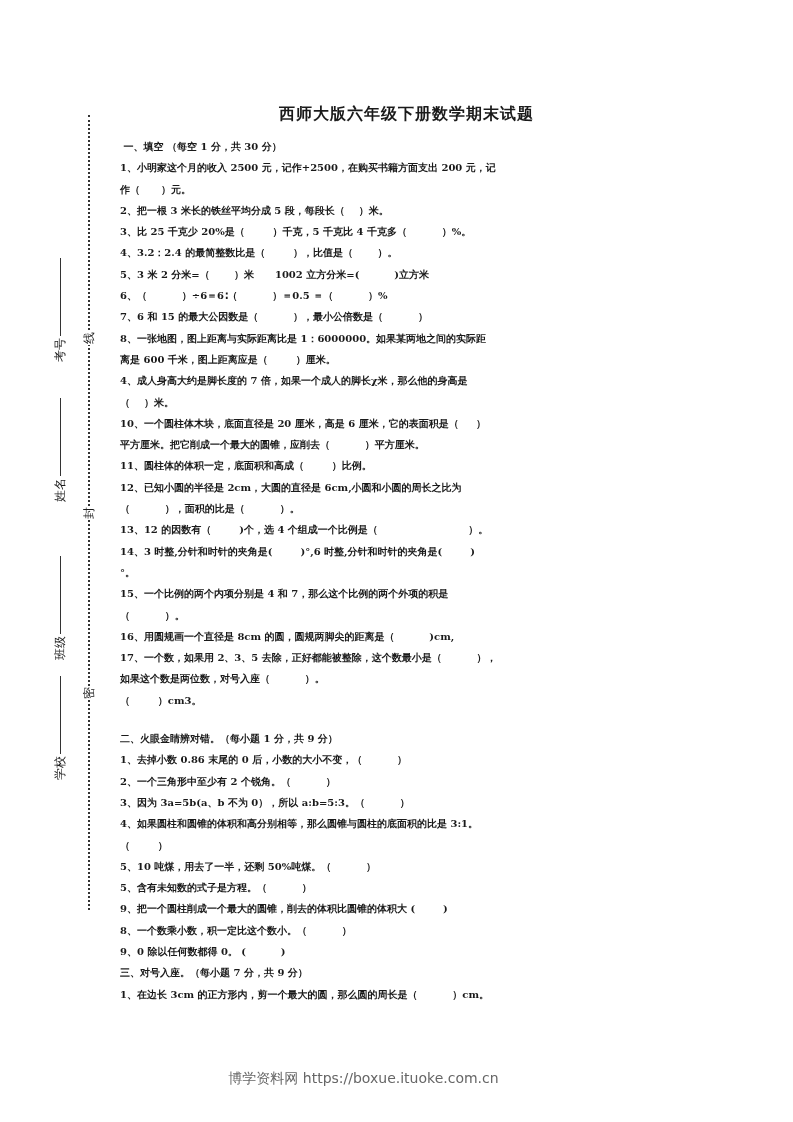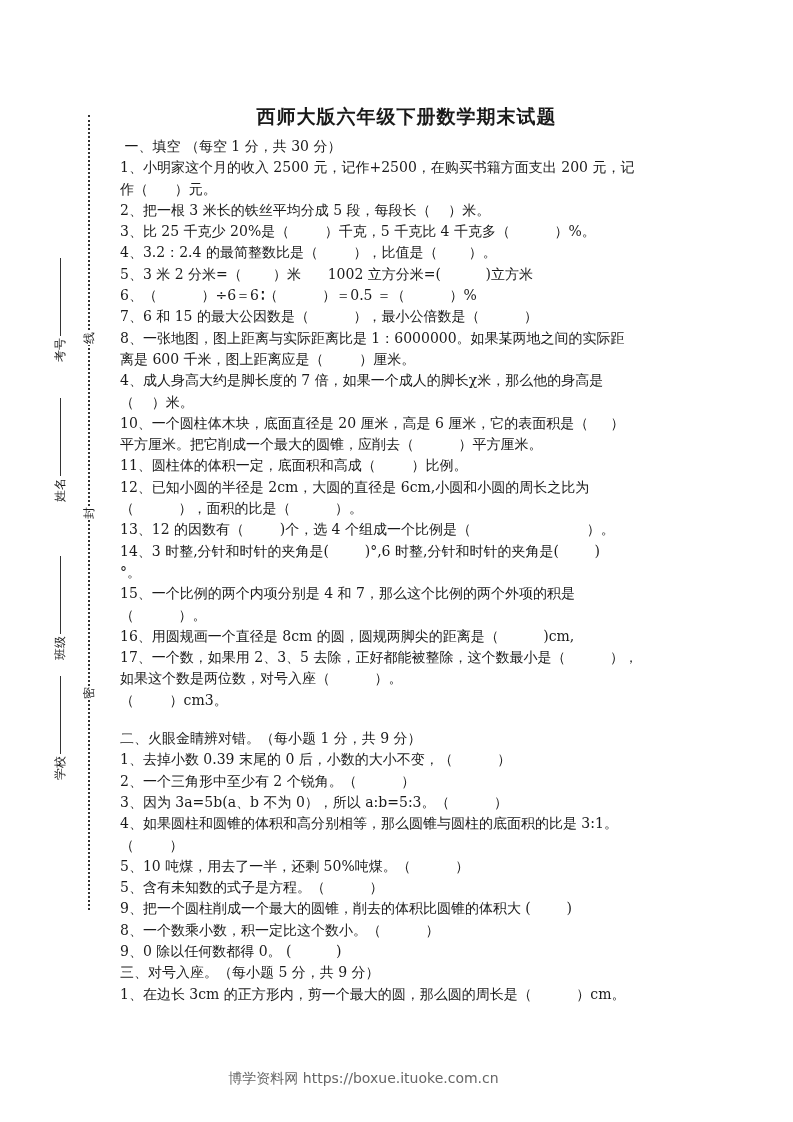--- a/index.html
+++ b/index.html
@@ -5,22 +5,22 @@
   * { margin: 0; padding: 0; box-sizing: border-box; }
   html, body { width: 793px; height: 1122px; background: #ffffff; overflow: hidden; }
   body { position: relative; font-family: "DejaVu Serif", "Liberation Serif", serif; color: #1a1a1a; }
 
   .binding { position: absolute; left: 0; top: 0; width: 110px; height: 1122px; }
   .dotline { position: absolute; left: 88px; top: 115px; height: 795px; border-left: 2px dotted #333; }
   .bind-mark { position: absolute; left: 82px; width: 14px; height: 16px; background: #fff; font-size: 12px; line-height: 16px; text-align: center; transform: rotate(-90deg); }
   .field { position: absolute; left: 52px; font-size: 12px; white-space: nowrap; transform-origin: left top; transform: rotate(-90deg); }
   .field .uline { display: inline-block; width: 78px; border-bottom: 1px solid #333; vertical-align: middle; margin-left: 2px; }
 
-  .title { position: absolute; left: 0; top: 104px; width: 793px; text-align: center; font-size: 19px; font-weight: bold; letter-spacing: 1px; padding-left: 20px; }
-  .content { position: absolute; left: 120px; top: 136px; width: 560px; font-size: 14px; line-height: 21.3px; }
+  .title { position: absolute; left: 0; top: 104px; width: 793px; text-align: center; font-size: 16px; font-weight: bold; letter-spacing: 1px; padding-left: 20px; }
+  .content { position: absolute; left: 120px; top: 136px; width: 560px; font-size: 10px; line-height: 21.3px; font-weight: bold; }
   .line { white-space: pre; overflow: visible; }
   .sec-head { white-space: pre; }
   .gap { height: 17px; }
 
   .footer { position: absolute; left: 0; top: 1070px; width: 727px; text-align: center; font-family: "DejaVu Sans", "Liberation Sans", sans-serif; font-size: 14px; color: #666; }
 </style>
 </head>
 <body>
 
 <div class="binding">
@@ -71,28 +71,28 @@
   <div class="line">15、一个比例的两个内项分别是 4 和 7，那么这个比例的两个外项的积是</div>
   <div class="line">（          ）。</div>
   <div class="line">16、用圆规画一个直径是 8cm 的圆，圆规两脚尖的距离是（          )cm,</div>
   <div class="line">17、一个数，如果用 2、3、5 去除，正好都能被整除，这个数最小是（          ），</div>
   <div class="line">如果这个数是两位数，对号入座（          ）。</div>
   <div class="line">（        ）cm3。</div>
 
   <div class="gap"></div>
 
   <div class="sec-head">二、火眼金睛辨对错。（每小题 1 分，共 9 分）</div>
-  <div class="line">1、去掉小数 0.39 末尾的 0 后，小数的大小不变，（          ）</div>
+  <div class="line">1、去掉小数 0.86 末尾的 0 后，小数的大小不变，（          ）</div>
   <div class="line">2、一个三角形中至少有 2 个锐角。（          ）</div>
   <div class="line">3、因为 3a=5b(a、b 不为 0），所以 a:b=5:3。（          ）</div>
   <div class="line">4、如果圆柱和圆锥的体积和高分别相等，那么圆锥与圆柱的底面积的比是 3:1。</div>
   <div class="line">（        ）</div>
   <div class="line">5、10 吨煤，用去了一半，还剩 50%吨煤。（          ）</div>
   <div class="line">5、含有未知数的式子是方程。（          ）</div>
   <div class="line">9、把一个圆柱削成一个最大的圆锥，削去的体积比圆锥的体积大 (        )</div>
   <div class="line">8、一个数乘小数，积一定比这个数小。（          ）</div>
   <div class="line">9、0 除以任何数都得 0。 (          )</div>
 
-  <div class="sec-head">三、对号入座。（每小题 5 分，共 9 分）</div>
+  <div class="sec-head">三、对号入座。（每小题 7 分，共 9 分）</div>
   <div class="line">1、在边长 3cm 的正方形内，剪一个最大的圆，那么圆的周长是（          ）cm。</div>
 </div>
 
 <div class="footer">博学资料网 https://boxue.ituoke.com.cn</div>
 
 </body></html>

